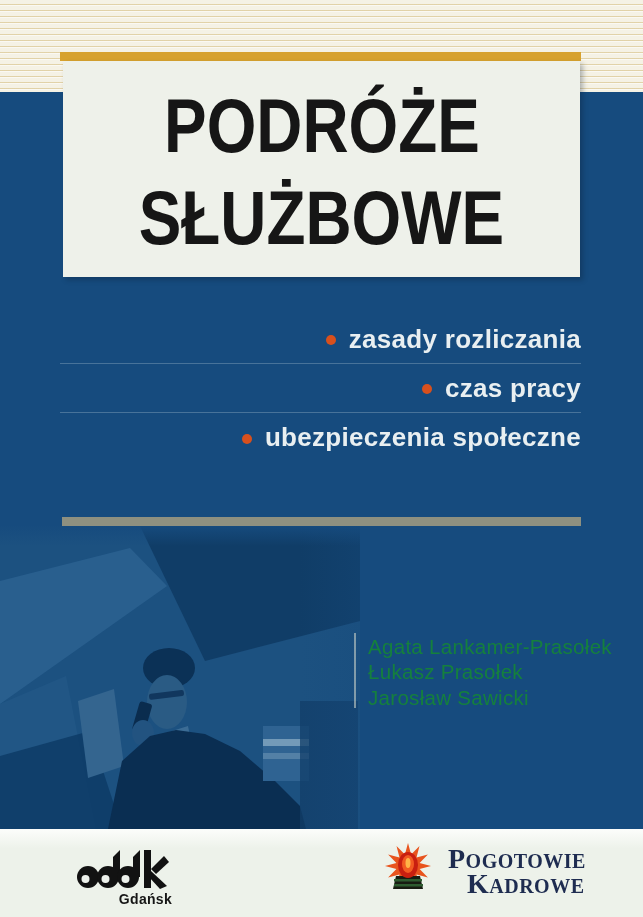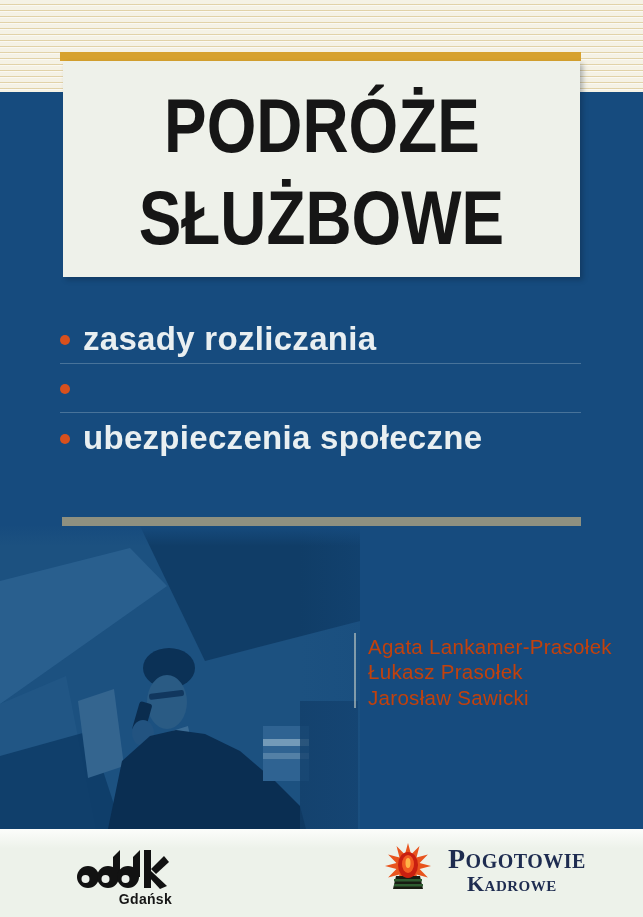--- a/index.html
+++ b/index.html
@@ -37,52 +37,52 @@
     color:#161616;letter-spacing:0;
     transform:scaleX(.84) translateY(3px);transform-origin:50% 50%;
     white-space:nowrap;
   }
   
   .topics{
     position:absolute;left:60px;top:315px;width:521px;
   }
   .topic-row{
     box-sizing:border-box;height:49px;
-    display:flex;align-items:center;justify-content:flex-start;gap:13px;
+    display:flex;align-items:center;justify-content:flex-end;gap:13px;
     border-bottom:1px solid rgba(175,198,214,.33);
-    font-weight:bold;font-size:33px;color:#e9eff1;letter-spacing:.3px;
+    font-weight:bold;font-size:26px;color:#e9eff1;letter-spacing:.3px;
   }
   .topic-row:last-child{border-bottom:none;}
   .dot{width:10px;height:10px;border-radius:50%;background:#d8501d;flex:0 0 auto;margin-top:2px;}
   .gray-bar{
     position:absolute;left:62px;top:517px;width:519px;height:9px;
     background:#8e9080;
   }
   .photo{position:absolute;left:0;top:526px;width:643px;height:303px;}
   
   .authors-rule{
     position:absolute;left:354px;top:633px;width:2px;height:75px;
     background:rgba(216,221,206,.55);
   }
   .authors{
     position:absolute;left:368px;top:634px;
-    font-size:20.5px;line-height:25.3px;color:#c2410c;letter-spacing:.3px;
+    font-size:20.5px;line-height:25.3px;color:#15803d;letter-spacing:.3px;
   }
   
   .bottom-strip{
     position:absolute;left:0;top:829px;width:643px;height:88px;
     background:linear-gradient(#fcfdfb,#edf2ea 22%);
   }
   .oddk{position:absolute;left:76px;top:18px;width:96px;text-align:right;}
   .oddk-city{font-weight:bold;font-size:14px;color:#161616;margin-top:-2px;letter-spacing:.3px;}
   .pk{position:absolute;left:384px;top:14px;display:flex;align-items:flex-start;}
   .pk-text{margin-left:16px;font-family:"Liberation Serif",serif;font-weight:bold;
     font-variant:small-caps;color:#1e2c50;}
   .pk-line1{font-size:28px;line-height:26px;letter-spacing:.5px;margin-top:3px;}
-  .pk-line2{font-size:22px;line-height:26px;letter-spacing:.5px;margin-left:19px;margin-top:-1px;}
+  .pk-line2{font-size:28px;line-height:26px;letter-spacing:.5px;margin-left:19px;margin-top:-1px;}
 </style>
 </head>
 <body>
 
 <div class="cover">
 
   <div class="stripes"></div>
   <div class="blue-bg"></div>
   <div class="gold-bar"></div>
 
@@ -91,20 +91,21 @@
     <span class="title-line">SŁUŻBOWE</span>
   </div>
 
   <div class="topics">
     <div class="topic-row">
       <span class="dot"></span>
       <span>zasady rozliczania</span>
     </div>
     <div class="topic-row">
       <span class="dot"></span>
+      <span>czas pracy</span>
     </div>
     <div class="topic-row">
       <span class="dot"></span>
       <span>ubezpieczenia społeczne</span>
     </div>
   </div>
 
   <div class="gray-bar"></div>
 
   <svg class="photo" viewBox="0 0 643 303" aria-hidden="true">

